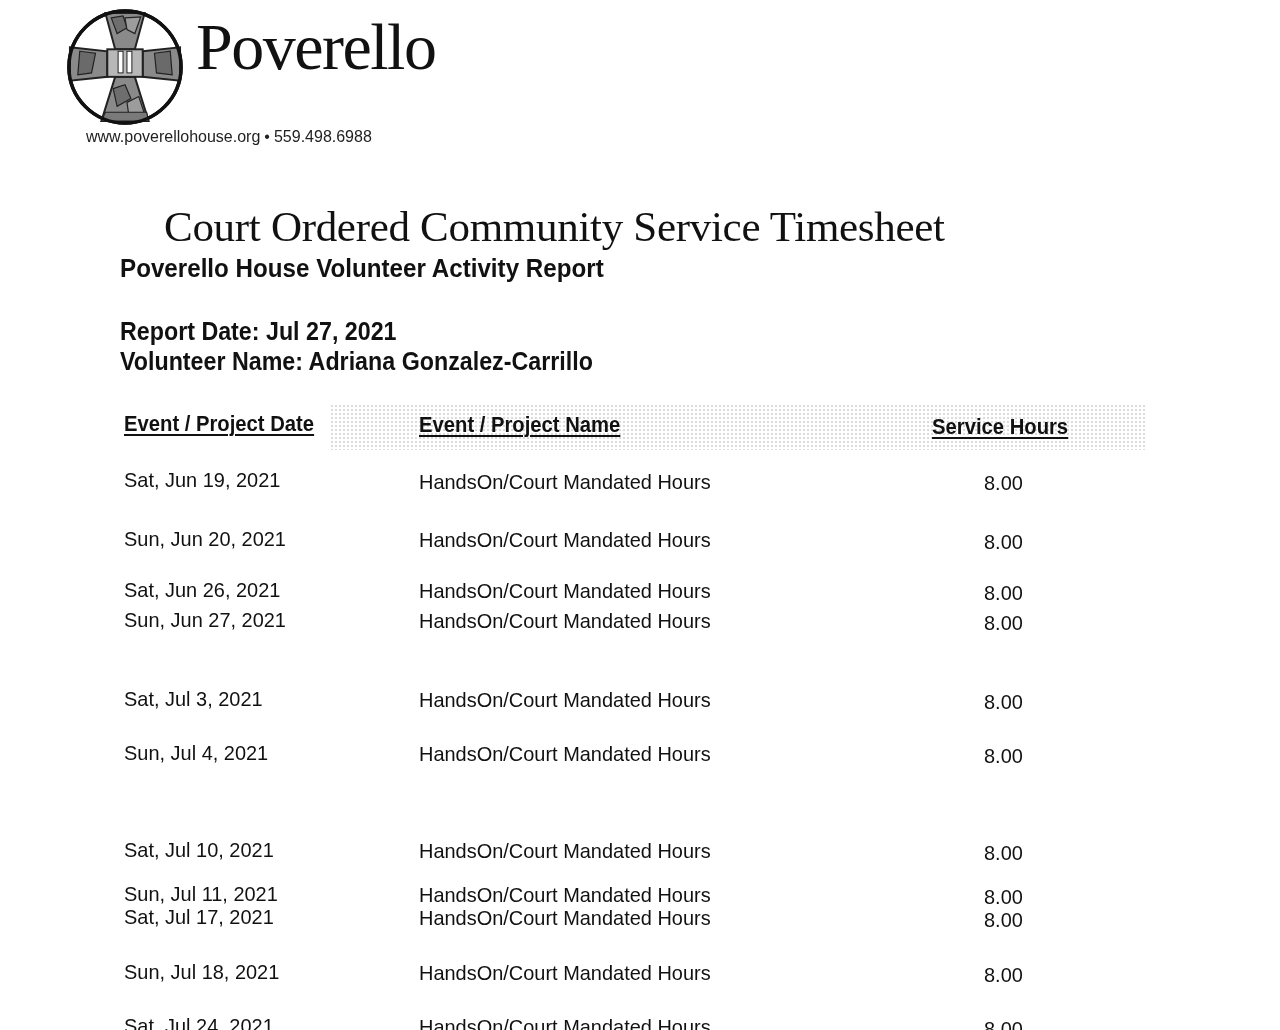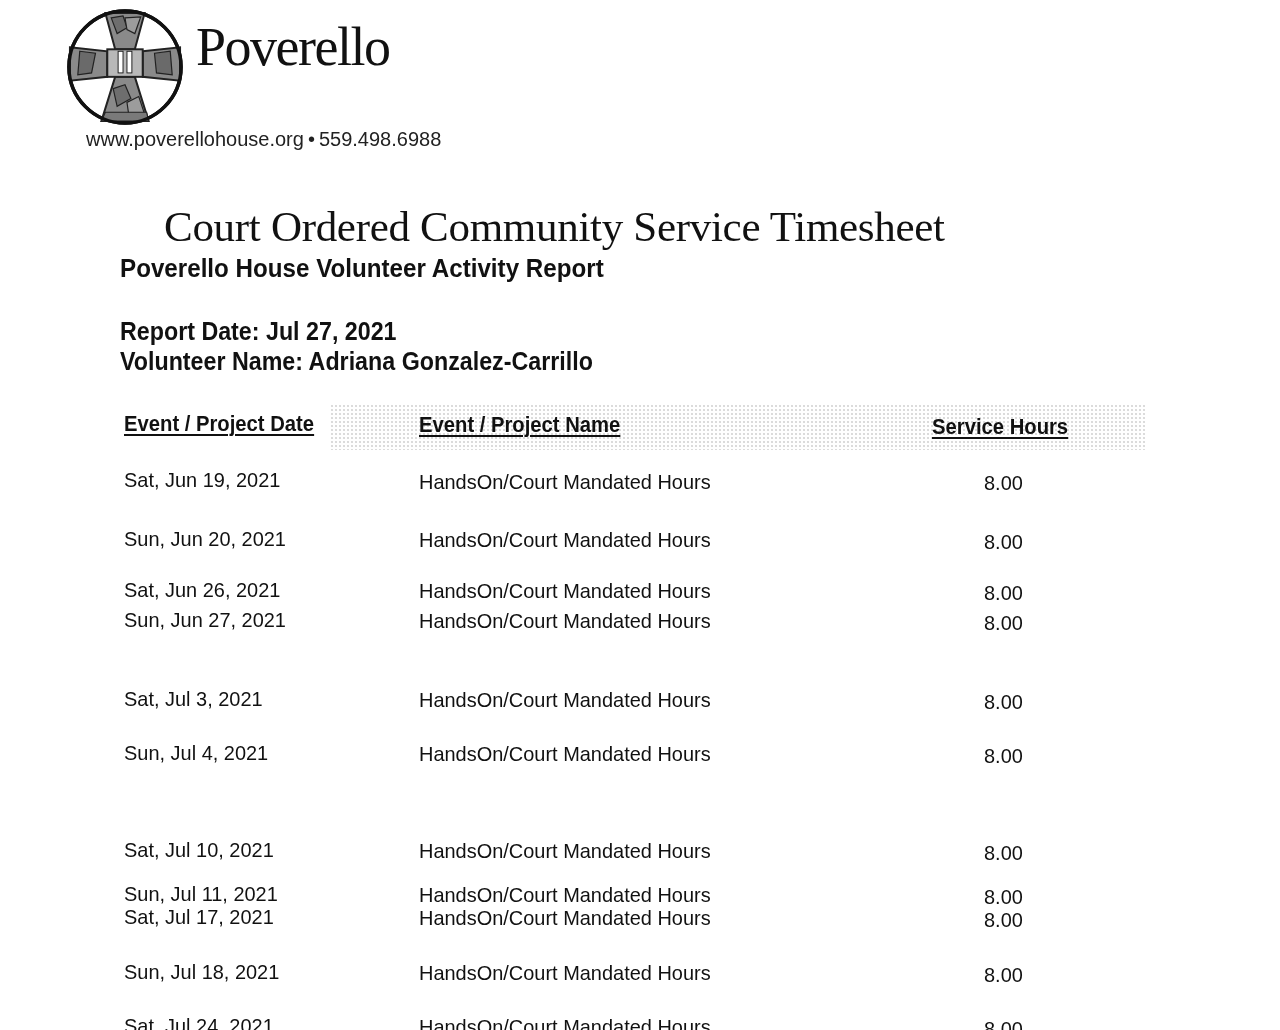--- a/index.html
+++ b/index.html
@@ -1,22 +1,22 @@
 <!DOCTYPE html>
 <html><head>
   <meta charset="utf-8">
   <style>
     html, body { margin: 0; padding: 0; background: #ffffff; }
     body { width: 1280px; height: 1030px; overflow: hidden; position: relative; color: #111; }
     .page { position: absolute; left: 0; top: 0; width: 1280px; height: 1030px; }
 
     .logo { position: absolute; left: 66px; top: 8px; width: 118px; height: 118px; }
-    .brand-line1 { position: absolute; left: 196px; top: 20px; font-family: "Liberation Serif", "DejaVu Serif", serif; font-size: 54px; line-height: 54px; letter-spacing: -1.5px; color: #111; }
+    .brand-line1 { position: absolute; left: 196px; top: 20px; font-family: "Liberation Serif", "DejaVu Serif", serif; font-size: 66px; line-height: 54px; letter-spacing: -1.5px; color: #111; }
     .brand-line2 { position: absolute; left: 196px; top: 67px; font-family: "Liberation Serif", "DejaVu Serif", serif; font-size: 54px; line-height: 54px; letter-spacing: -1.5px; color: #111; }
-    .contact { position: absolute; left: 86px; top: 128px; font-family: "Liberation Sans", "DejaVu Sans", sans-serif; font-size: 20px; color: #222; }
+    .contact { position: absolute; left: 86px; top: 128px; font-family: "Liberation Sans", "DejaVu Sans", sans-serif; font-size: 16px; color: #222; }
     .contact .sep { margin: 0 4px; }
 
     .title { position: absolute; left: 120px; top: 203px; font-family: "Liberation Serif", "DejaVu Serif", serif; font-size: 43px; line-height: 48px; color: #111; letter-spacing: -0.3px; margin-left: 44px; }
     .subtitle { position: absolute; left: 120px; top: 252px; font-family: "Liberation Sans", "DejaVu Sans", sans-serif; font-weight: bold; font-size: 26px; line-height: 32px; color: #111; transform: scaleX(0.93); transform-origin: left top; }
     .meta-line { position: absolute; left: 120px; font-family: "Liberation Sans", "DejaVu Sans", sans-serif; font-weight: bold; font-size: 25px; line-height: 30px; color: #111; transform: scaleX(0.93); transform-origin: left top; }
     .meta-date { top: 316px; }
     .meta-name { top: 346px; }
 
     .header-band {
       position: absolute; left: 330px; top: 404px; width: 815px; height: 46px;

